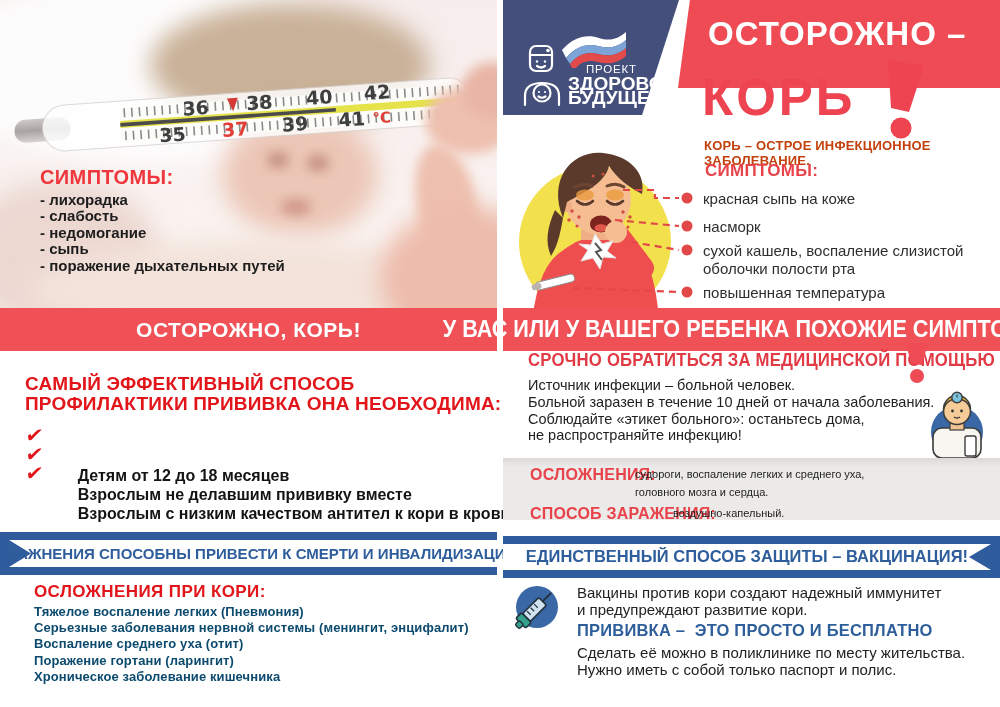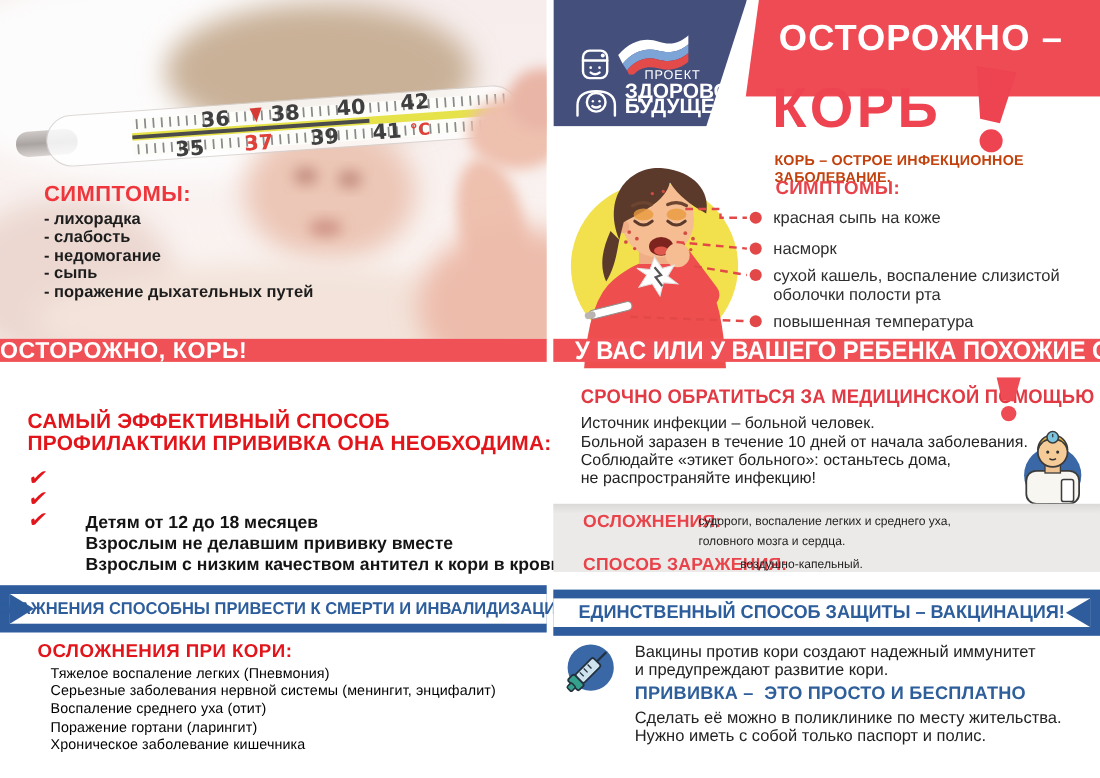--- a/index.html
+++ b/index.html
@@ -3,41 +3,41 @@
 <meta charset="utf-8">
 <style>
   html,body{margin:0;padding:0;background:#888;}
   .page{position:relative;width:1000px;height:707px;background:#fff;overflow:hidden;
         font-family:"Liberation Sans","DejaVu Sans",sans-serif;margin:0 auto;}
   .abs{position:absolute;}
   
   .photo-wrap{left:0;top:0;width:497px;height:308px;overflow:hidden;}
   .sym-left-head{left:40px;top:166px;font-size:20px;font-weight:bold;color:#ee363c;letter-spacing:.4px;}
   .sym-left-list{left:40px;top:192px;font-size:15px;font-weight:bold;color:#1d1d1d;line-height:16.4px;}
-  .strip{top:308px;height:21px;background:#ef5156;color:#fff;display:flex;align-items:center;justify-content:flex-start;}
+  .strip{top:308px;height:43px;background:#ef5156;color:#fff;display:flex;align-items:center;justify-content:center;}
   .strip-left{left:0;width:497px;font-size:21px;font-weight:bold;letter-spacing:.5px;}
   .strip-right{left:503px;width:497px;font-size:23px;font-weight:bold;}
   .strip-right .t{transform:scaleX(.94);transform-origin:center;white-space:nowrap;}
   .prev-head{left:25px;top:374px;font-size:19px;font-weight:bold;color:#e2151b;line-height:19.5px;letter-spacing:.2px;}
   .checklist{left:26px;top:428px;font-size:16px;font-weight:bold;color:#141414;}
   .check-row{position:relative;padding-left:25px;height:19px;line-height:19px;white-space:pre;}
   .check-glyph{position:absolute;left:0;top:-2px;color:#e2151b;font-size:20px;transform:skewX(-10deg);}
   .bban{height:43px;background:#2e5c9c;}
   .bban-left{left:0;top:532px;width:497px;}
   .bban-right{left:503px;top:536px;width:497px;height:42px;}
   .ribbon{position:absolute;top:8px;bottom:8px;background:#fff;display:flex;align-items:center;justify-content:center;
           color:#2d5d9b;font-weight:bold;}
   .ribbon-left{left:9px;right:0;font-size:15.5px;}
   .ribbon-right{left:0;right:9px;font-size:17px;}
   .ribbon .t{white-space:nowrap;transform:scaleX(.97);transform-origin:center;}
   .notch{position:absolute;top:0;bottom:0;width:22px;background:#2e5c9c;}
   .notch-left{left:0;clip-path:polygon(0 0,100% 50%,0 100%);}
   .notch-right{right:0;clip-path:polygon(100% 0,0 50%,100% 100%);}
   .compl-head{left:34px;top:582px;font-size:17px;font-weight:bold;color:#e2151b;letter-spacing:.4px;}
-  .compl-list{left:46px;top:604px;font-size:13px;font-weight:normal;color:#000000;line-height:16.2px;letter-spacing:.1px;}
+  .compl-list{left:34px;top:604px;font-size:13px;font-weight:bold;color:#0c4a6e;line-height:16.2px;letter-spacing:.1px;}
   
   .navy-box{left:503px;top:0;width:176px;height:115px;background:#454f7c;
             clip-path:polygon(0 0,100% 0,79% 100%,0 100%);}
   .logo-project{left:586px;top:63px;font-size:11.5px;letter-spacing:.8px;color:#fff;}
   .logo-zb{left:568px;top:77px;font-size:19px;font-weight:bold;color:#fff;line-height:14px;}
   .red-banner{left:668px;top:0;width:332px;height:88px;background:#ef4b55;
               clip-path:polygon(6.6% 0,100% 0,100% 100%,3% 100%);}
   .red-banner .t{position:absolute;left:40px;top:15px;font-size:33px;font-weight:bold;color:#fff;letter-spacing:1px;}
   .kor-title{left:702px;top:68px;font-size:51px;font-weight:bold;color:#ee4350;letter-spacing:3px;}
   .subtitle{left:704px;top:138px;font-size:13px;font-weight:bold;color:#c2410c;letter-spacing:.2px;}

